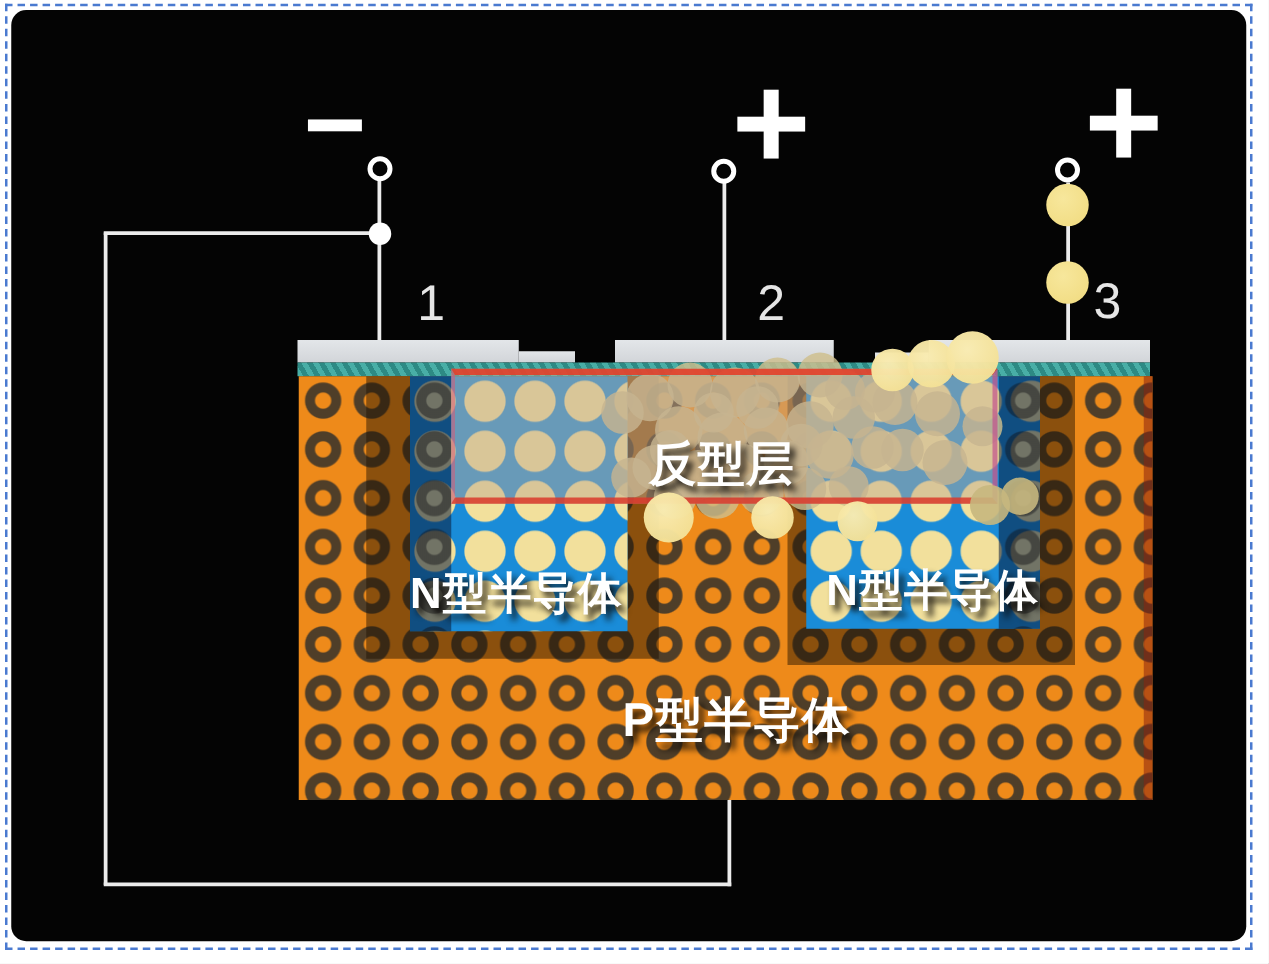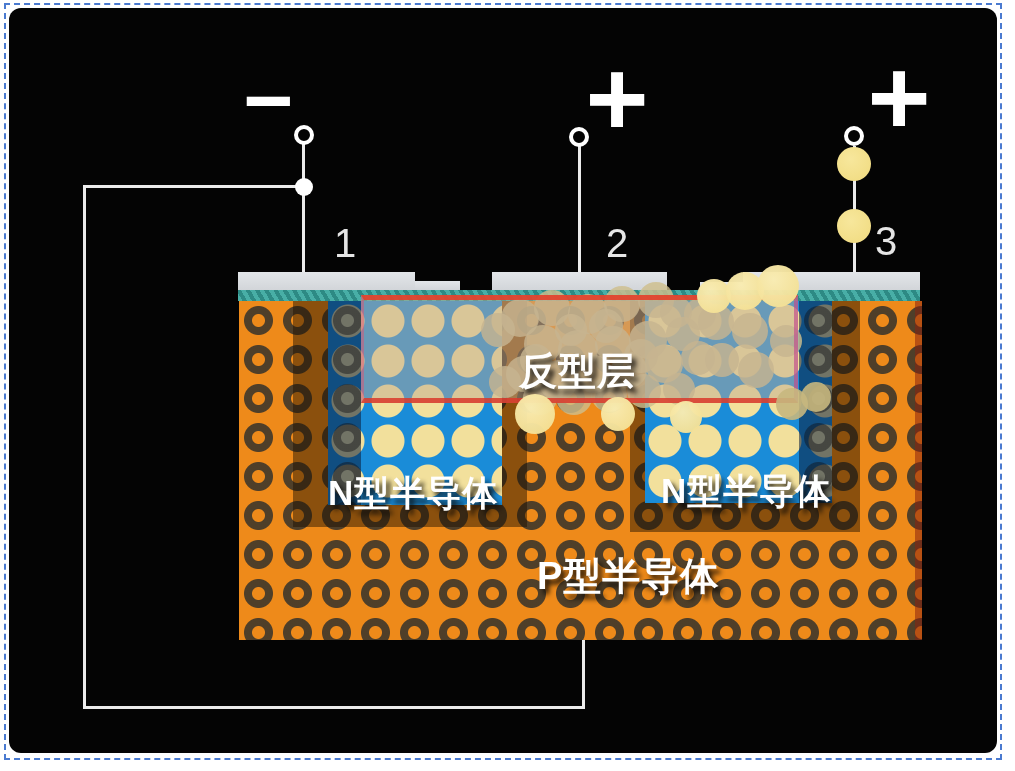--- a/index.html
+++ b/index.html
@@ -50,21 +50,21 @@
   }
   .well-shade{
     position:absolute;z-index:7;background-color:rgba(10,28,58,0.55);
     background-image:radial-gradient(circle,rgba(0,0,0,0) 0 6px,rgba(15,15,20,0.45) 7px 14px,rgba(0,0,0,0) 15px);
     background-size:39px 39px;
   }
   .cn{
     position:absolute;color:#ffffff;font-weight:700;white-space:nowrap;
     text-shadow:4px 5px 5px rgba(12,10,8,0.9);letter-spacing:1px;
   }
-  .n-label{font-size:35px;z-index:8;margin-top:19px;}
+  .n-label{font-size:35px;z-index:8;}
   .p-label{font-size:38px;z-index:12;}
   .inv-label{font-size:38px;z-index:11;font-weight:600;}
   .overlay{
     position:absolute;left:361px;top:295px;width:437px;height:108px;box-sizing:border-box;z-index:10;
     background:rgba(190,170,148,0.48);
     border-top:5px solid rgba(228,64,42,0.9);
     border-bottom:5px solid rgba(218,58,44,0.85);
     border-left:3px solid rgba(215,90,120,0.55);
     border-right:4px solid rgba(195,75,140,0.65);
   }
@@ -120,21 +120,21 @@
   <div class="shadow" style="left:293px;top:301px;width:234px;height:226px;"></div>
   <div class="shadow" style="left:630px;top:301px;width:230px;height:231px;"></div>
 
   <div class="well" style="left:328px;top:301px;width:174px;height:204px;"></div>
   <div class="well" style="left:645px;top:301px;width:187px;height:202px;"></div>
   <div class="well-shade" style="left:328px;top:301px;width:33px;height:204px;"></div>
   <div class="well-shade" style="left:799px;top:301px;width:33px;height:202px;"></div>
 
   <div class="cn n-label" style="left:328px;top:451px;">N型半导体</div>
   <div class="cn n-label" style="left:661px;top:449px;">N型半导体</div>
-  <div class="cn p-label" style="left:498px;top:551px;margin-left:39px;">P型半导体</div>
+  <div class="cn p-label" style="left:498px;top:551px;">P型半导体</div>
 
   <div class="cloud" id="cloud-under">
       <div class="e-dot e-olive" style="left: 481px; top: 313px; width: 34px; height: 34px;"></div>
       <div class="e-dot e-olive" style="left: 489px; top: 366px; width: 32px; height: 32px;"></div>
       <div class="e-dot e-olive" style="left: 501px; top: 299px; width: 38px; height: 38px;"></div>
       <div class="e-dot e-olive" style="left: 534px; top: 290px; width: 36px; height: 36px;"></div>
       <div class="e-dot e-olive" style="left: 568px; top: 294px; width: 40px; height: 40px;"></div>
       <div class="e-dot e-olive" style="left: 604px; top: 286px; width: 36px; height: 36px;"></div>
       <div class="e-dot e-olive" style="left: 638px; top: 282px; width: 36px; height: 36px;"></div>
       <div class="e-dot e-olive" style="left: 524px; top: 325px; width: 38px; height: 38px;"></div>

